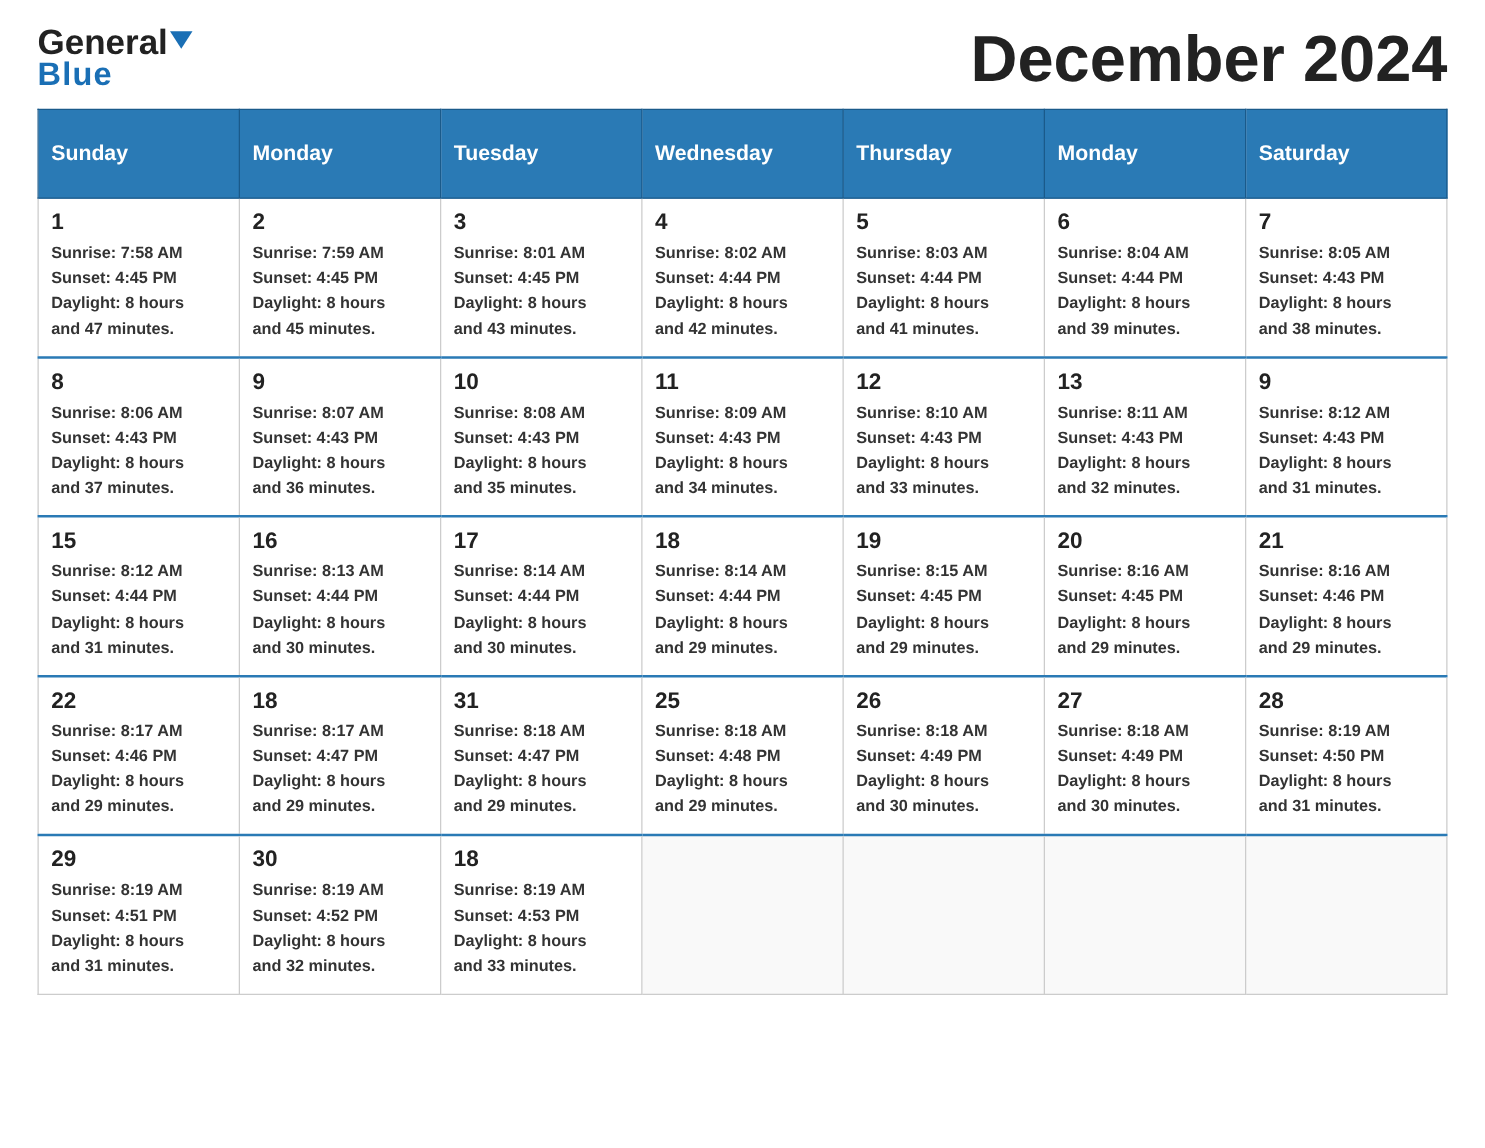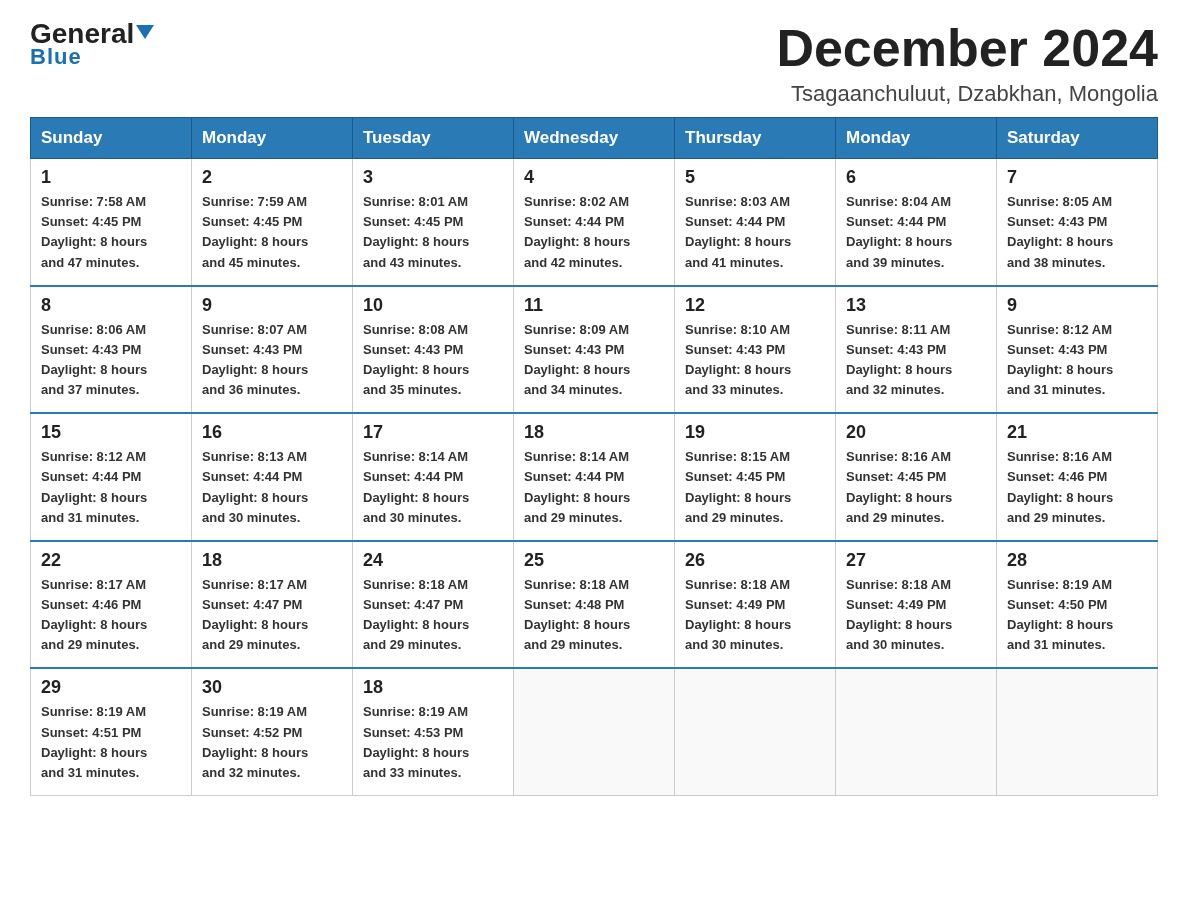--- a/index.html
+++ b/index.html
@@ -33,28 +33,28 @@
       width: 0; height: 0;
       border-left: 9px solid transparent;
       border-right: 9px solid transparent;
       border-top: 14px solid #1a6fb5;
       margin-left: 2px;
       vertical-align: middle;
       position: relative;
       top: -4px;
     }
     .logo-blue-line {
-      font-size: 22px;
+      font-size: 26px;
       font-weight: bold;
       color: #1a6fb5;
       margin-top: -4px;
       letter-spacing: 1px;
     }
     .title-area {
-      text-align: right;
+      text-align: center;
     }
     .main-title {
       font-size: 52px;
       font-weight: bold;
       color: #222;
       line-height: 1.1;
     }
     .subtitle {
       font-size: 22px;
       color: #444;
@@ -63,21 +63,21 @@
     .calendar-table {
       width: 100%;
       border-collapse: collapse;
       margin-top: 10px;
     }
     .calendar-table th {
       background: #2a7ab5;
       color: #fff;
       font-size: 17px;
       font-weight: bold;
-      padding: 10px 10px;
+      padding: 25px 10px;
       text-align: left;
       border: 1px solid #1a5a8a;
     }
     .calendar-table td {
       vertical-align: top;
       padding: 8px 10px 12px 10px;
       border: 1px solid #ccc;
       width: 14.28%;
       font-size: 13.5px;
       color: #222;
@@ -109,21 +109,20 @@
 
 <div class="header">
   <div class="logo-area">
     <div class="logo-text">
       General<span class="logo-triangle"></span>
     </div>
     <div class="logo-blue-line">Blue</div>
   </div>
   <div class="title-area">
     <div class="main-title">December 2024</div>
-    <div class="subtitle">Tsagaanchuluut, Dzabkhan, Mongolia</div>
   </div>
 </div>
 
 <table class="calendar-table">
   <thead>
     <tr>
     <th>Sunday</th>
         <th>Monday</th>
         <th>Tuesday</th>
         <th>Wednesday</th>
@@ -226,21 +225,21 @@
       <tr class="row-divider">
         <td>
           <span class="day-number">22</span>
           <div class="day-info">Sunrise: 8:17 AM<br>Sunset: 4:46 PM<br>Daylight: 8 hours<br>and 29 minutes.</div>
         </td>
         <td>
           <span class="day-number">18</span>
           <div class="day-info">Sunrise: 8:17 AM<br>Sunset: 4:47 PM<br>Daylight: 8 hours<br>and 29 minutes.</div>
         </td>
         <td>
-          <span class="day-number">24</span>
+          <span class="day-number">31</span>
           <div class="day-info">Sunrise: 8:18 AM<br>Sunset: 4:47 PM<br>Daylight: 8 hours<br>and 29 minutes.</div>
         </td>
         <td>
           <span class="day-number">25</span>
           <div class="day-info">Sunrise: 8:18 AM<br>Sunset: 4:48 PM<br>Daylight: 8 hours<br>and 29 minutes.</div>
         </td>
         <td>
           <span class="day-number">26</span>
           <div class="day-info">Sunrise: 8:18 AM<br>Sunset: 4:49 PM<br>Daylight: 8 hours<br>and 30 minutes.</div>
         </td>

